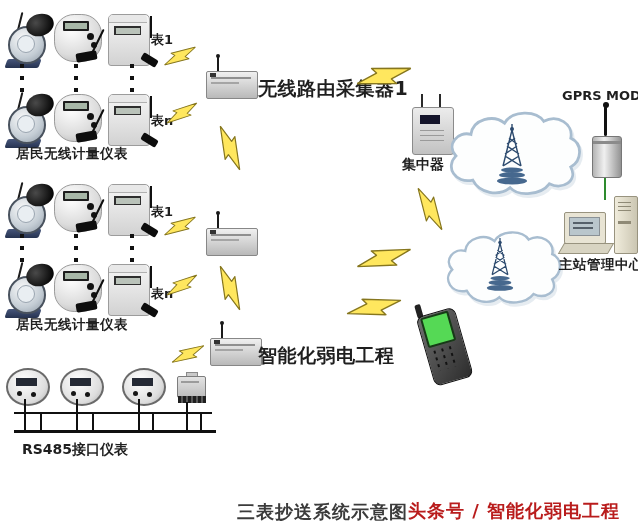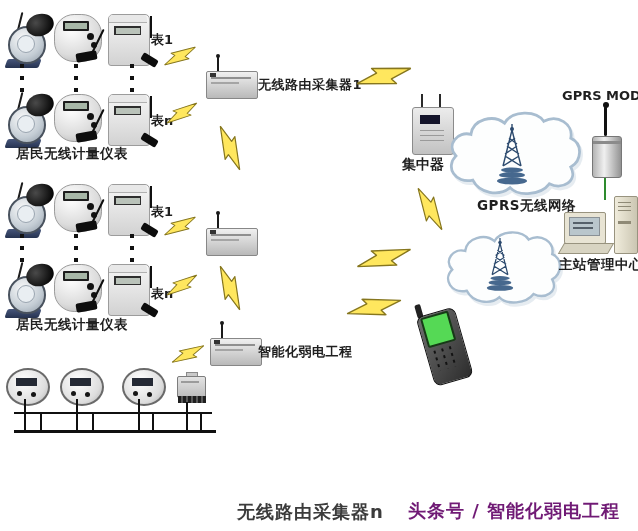--- a/index.html
+++ b/index.html
@@ -3,24 +3,24 @@
 <meta charset="utf-8">
 <style>
   html,body{margin:0;padding:0;background:#ffffff;}
   #stage{position:relative;width:638px;height:531px;background:#ffffff;overflow:hidden;
          font-family:"DejaVu Sans","Liberation Sans",sans-serif;}
   .abs{position:absolute;}
   i{display:block;position:absolute;}
 
   .lbl{position:absolute;font-weight:700;color:#1f1f1f;font-size:13px;line-height:1.15;white-space:nowrap;}
   .lbl.cap{font-size:13.5px;letter-spacing:.5px;}
-  .lbl.mid{font-size:13px;letter-spacing:.5px;}
+  .lbl.mid{font-size:19px;letter-spacing:.5px;}
   .lbl.en{font-size:13px;letter-spacing:0;}
   .title{position:absolute;font-size:18px;font-weight:700;color:#3b3b3b;letter-spacing:1px;white-space:nowrap;}
-  .watermark{position:absolute;font-size:18px;font-weight:700;color:#701a75;letter-spacing:1px;white-space:nowrap;}
+  .watermark{position:absolute;font-size:18px;font-weight:700;color:#b91c1c;letter-spacing:1px;white-space:nowrap;}
 
   
   .water{width:50px;height:54px;}
   .wm-ant{left:13px;top:-2px;width:2px;height:20px;background:#1c1c1c;transform:rotate(14deg);border-radius:1px;}
   .wm-lid{right:2px;top:0;width:28px;height:22px;background:radial-gradient(circle at 38% 35%,#4a4a4a,#080808 75%);border-radius:50%;transform:rotate(-18deg);}
   .wm-body{left:2px;top:12px;width:34px;height:34px;border-radius:50%;background:radial-gradient(circle at 38% 32%,#fafafa,#c3ccd4 60%,#8d98a4);border:2px solid #49525e;}
   .wm-dial{left:7px;top:7px;width:16px;height:16px;border-radius:50%;background:#e9eef2;border:1px solid #9aa5b0;}
   .wm-base{left:0;bottom:0;width:34px;height:9px;background:linear-gradient(#46557a,#263350);transform:skewX(-20deg);border-radius:2px;}
 
   
@@ -284,39 +284,39 @@
   <div class="hline" style="left:14px;top:412px;width:198px;height:2px"></div>
   <div class="hline" style="left:14px;top:430px;width:202px;height:3px"></div>
   <div class="vline" style="left:24px;top:399px;height:34px"></div>
   <div class="vline" style="left:40px;top:413px;height:20px"></div>
   <div class="vline" style="left:76px;top:399px;height:34px"></div>
   <div class="vline" style="left:92px;top:413px;height:20px"></div>
   <div class="vline" style="left:138px;top:399px;height:34px"></div>
   <div class="vline" style="left:152px;top:413px;height:20px"></div>
   <div class="vline" style="left:186px;top:402px;height:31px"></div>
   <div class="vline" style="left:200px;top:413px;height:20px"></div>
+  <span class="lbl" style="left:22px;top:441px;font-size:14px">RS485接口仪表</span>
 
   <div class="abs conc" style="left:412px;top:94px">
     <i class="cc-a1"></i>
       <i class="cc-a2"></i>
       <i class="cc-body"></i>
   </div>
   <span class="lbl" style="left:402px;top:156px;font-size:14px">集中器</span>
 
   <svg class="cloud" style="left:442px;top:104px" width="140" height="100" viewBox="0 0 150 100">
     <path d="M33 78 C14 82 3 64 15 52 C4 40 17 25 31 29 C33 13 55 7 67 17 C75 3 101 3 109 15 C124 7 141 18 138 33 C151 39 150 57 138 64 C146 79 129 89 115 82 C106 94 82 96 73 86 C61 96 40 92 33 78 Z" fill="#fdfefe" stroke="#a8bdd0" stroke-width="3"></path>
   </svg>
   <svg class="tower" style="left:492px;top:124px" width="40" height="64" viewBox="0 0 40 64">
     <path d="M20 6 L11 42 M20 6 L29 42 M17 14 L25 20 M23 14 L15 20 M15 22 L27 30 M25 22 L13 30 M13 32 L29 42 M27 32 L11 42 M20 0 L20 6" stroke="#2c4a6e" stroke-width="1.4" fill="none"></path>
     <circle cx="20" cy="5" r="2" fill="#2c4a6e"></circle>
     <ellipse cx="20" cy="46" rx="11" ry="2.6" fill="#46688e"></ellipse>
     <ellipse cx="20" cy="51" rx="13" ry="3" fill="#46688e"></ellipse>
     <ellipse cx="20" cy="57" rx="15" ry="3.4" fill="#46688e"></ellipse>
   </svg>
-  <span class="lbl cap" style="left:477px;top:198px">GPRS无线网络</span>
 
   <svg class="cloud" style="left:440px;top:226px" width="122" height="84" viewBox="0 0 150 100">
     <path d="M33 78 C14 82 3 64 15 52 C4 40 17 25 31 29 C33 13 55 7 67 17 C75 3 101 3 109 15 C124 7 141 18 138 33 C151 39 150 57 138 64 C146 79 129 89 115 82 C106 94 82 96 73 86 C61 96 40 92 33 78 Z" fill="#fdfefe" stroke="#a8bdd0" stroke-width="3"></path>
   </svg>
   <svg class="tower" style="left:481px;top:238px" width="38" height="56" viewBox="0 0 40 64">
     <path d="M20 6 L11 42 M20 6 L29 42 M17 14 L25 20 M23 14 L15 20 M15 22 L27 30 M25 22 L13 30 M13 32 L29 42 M27 32 L11 42 M20 0 L20 6" stroke="#2c4a6e" stroke-width="1.4" fill="none"></path>
     <circle cx="20" cy="5" r="2" fill="#2c4a6e"></circle>
     <ellipse cx="20" cy="46" rx="11" ry="2.6" fill="#46688e"></ellipse>
     <ellipse cx="20" cy="51" rx="13" ry="3" fill="#46688e"></ellipse>
     <ellipse cx="20" cy="57" rx="15" ry="3.4" fill="#46688e"></ellipse>
@@ -369,16 +369,16 @@
   <svg class="bolt" style="left:356px;top:246px;transform:rotate(-16deg)" width="56" height="24" viewBox="0 0 60 24">
       <polygon points="0,13 23,7 19,1 60,11 37,17 41,23" fill="#ffe75e" stroke="#86761e" stroke-width="1.5" stroke-linejoin="round"></polygon>
     </svg>
   <svg class="bolt" style="left:346px;top:296px;transform:rotate(-12deg)" width="56" height="22" viewBox="0 0 60 24">
       <polygon points="0,13 23,7 19,1 60,11 37,17 41,23" fill="#ffe75e" stroke="#86761e" stroke-width="1.5" stroke-linejoin="round"></polygon>
     </svg>
   <svg class="bolt" style="left:170px;top:342px;transform:rotate(-26deg)" width="36" height="24" viewBox="0 0 60 24">
       <polygon points="0,13 23,7 19,1 60,11 37,17 41,23" fill="#ffe75e" stroke="#86761e" stroke-width="1.5" stroke-linejoin="round"></polygon>
     </svg>
 
-  <span class="title" style="left:237px;top:500px">无线路由采集器n</span>
+  <span class="title" style="left:237px;top:500px">三表抄送系统示意图</span>
   <span class="watermark" style="left:408px;top:499px">头条号 / 智能化弱电工程</span>
 
 </div>
 
 </body></html>

